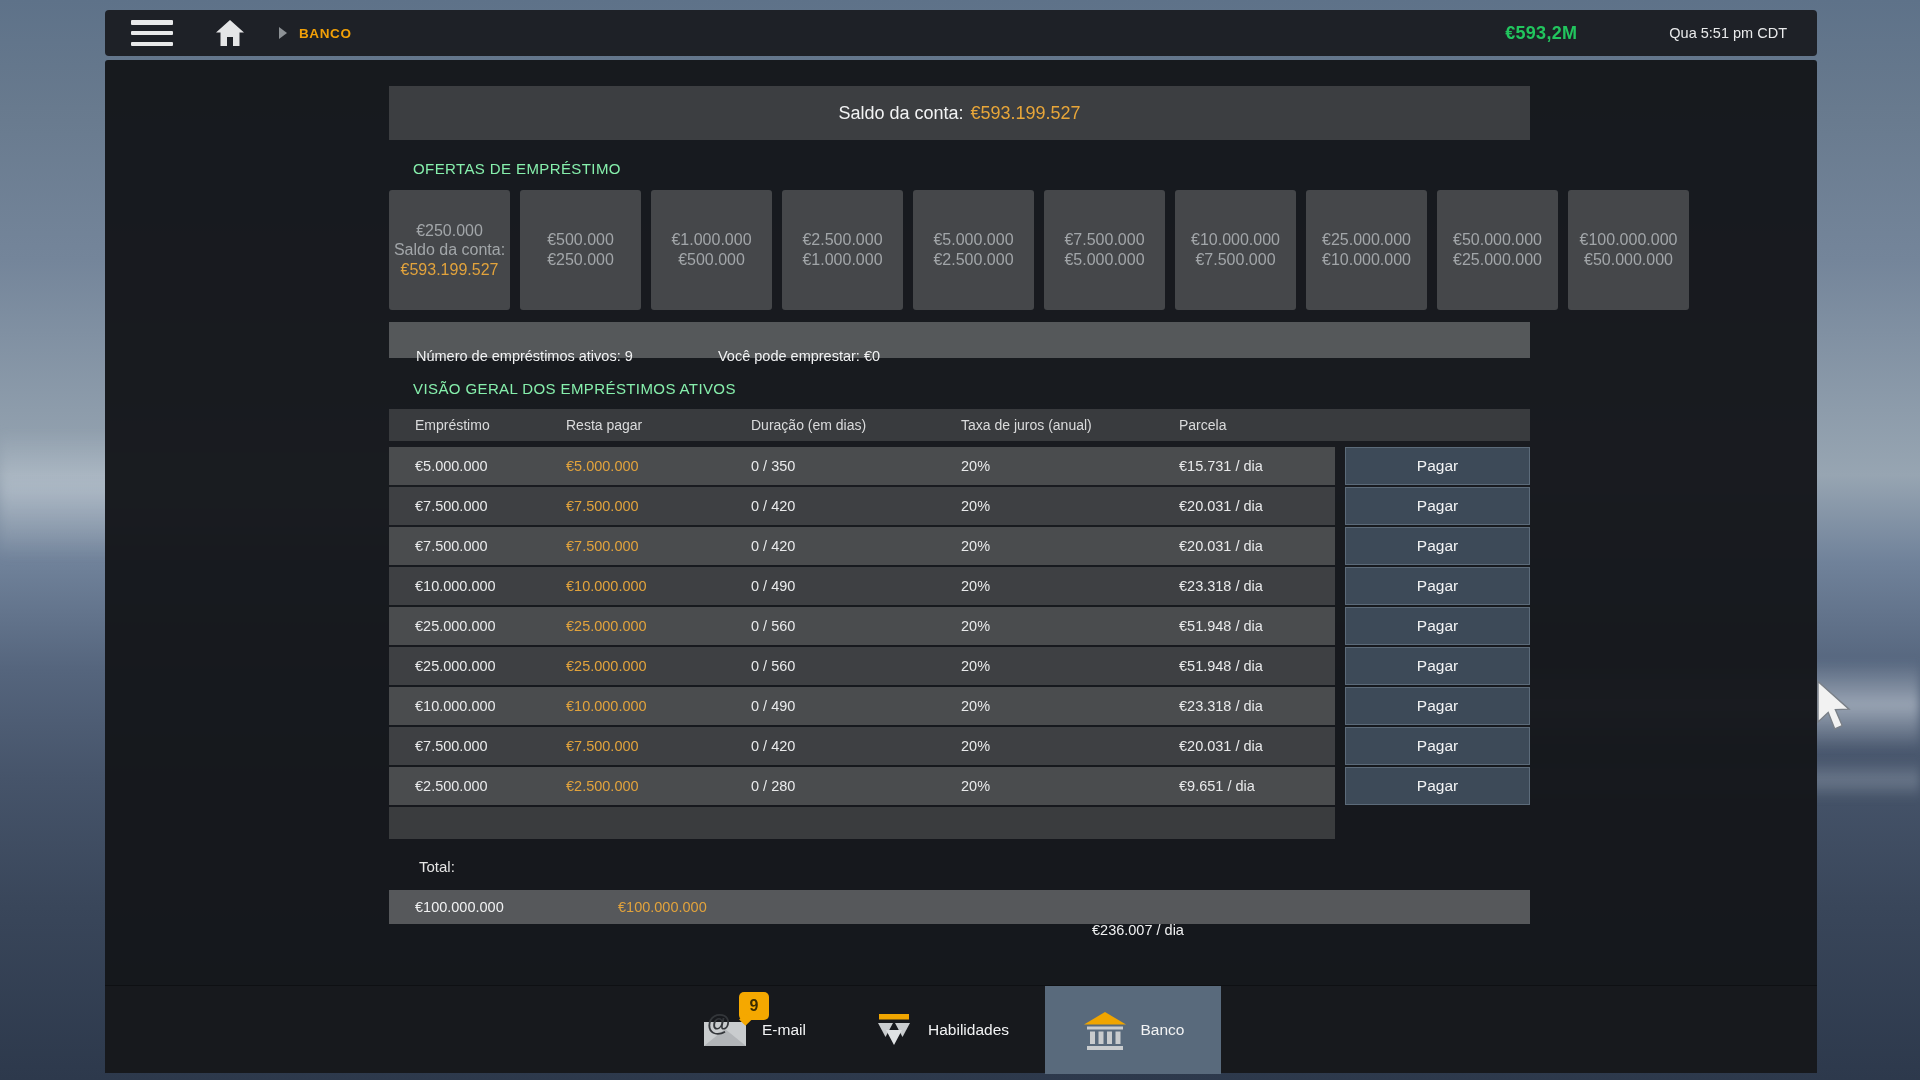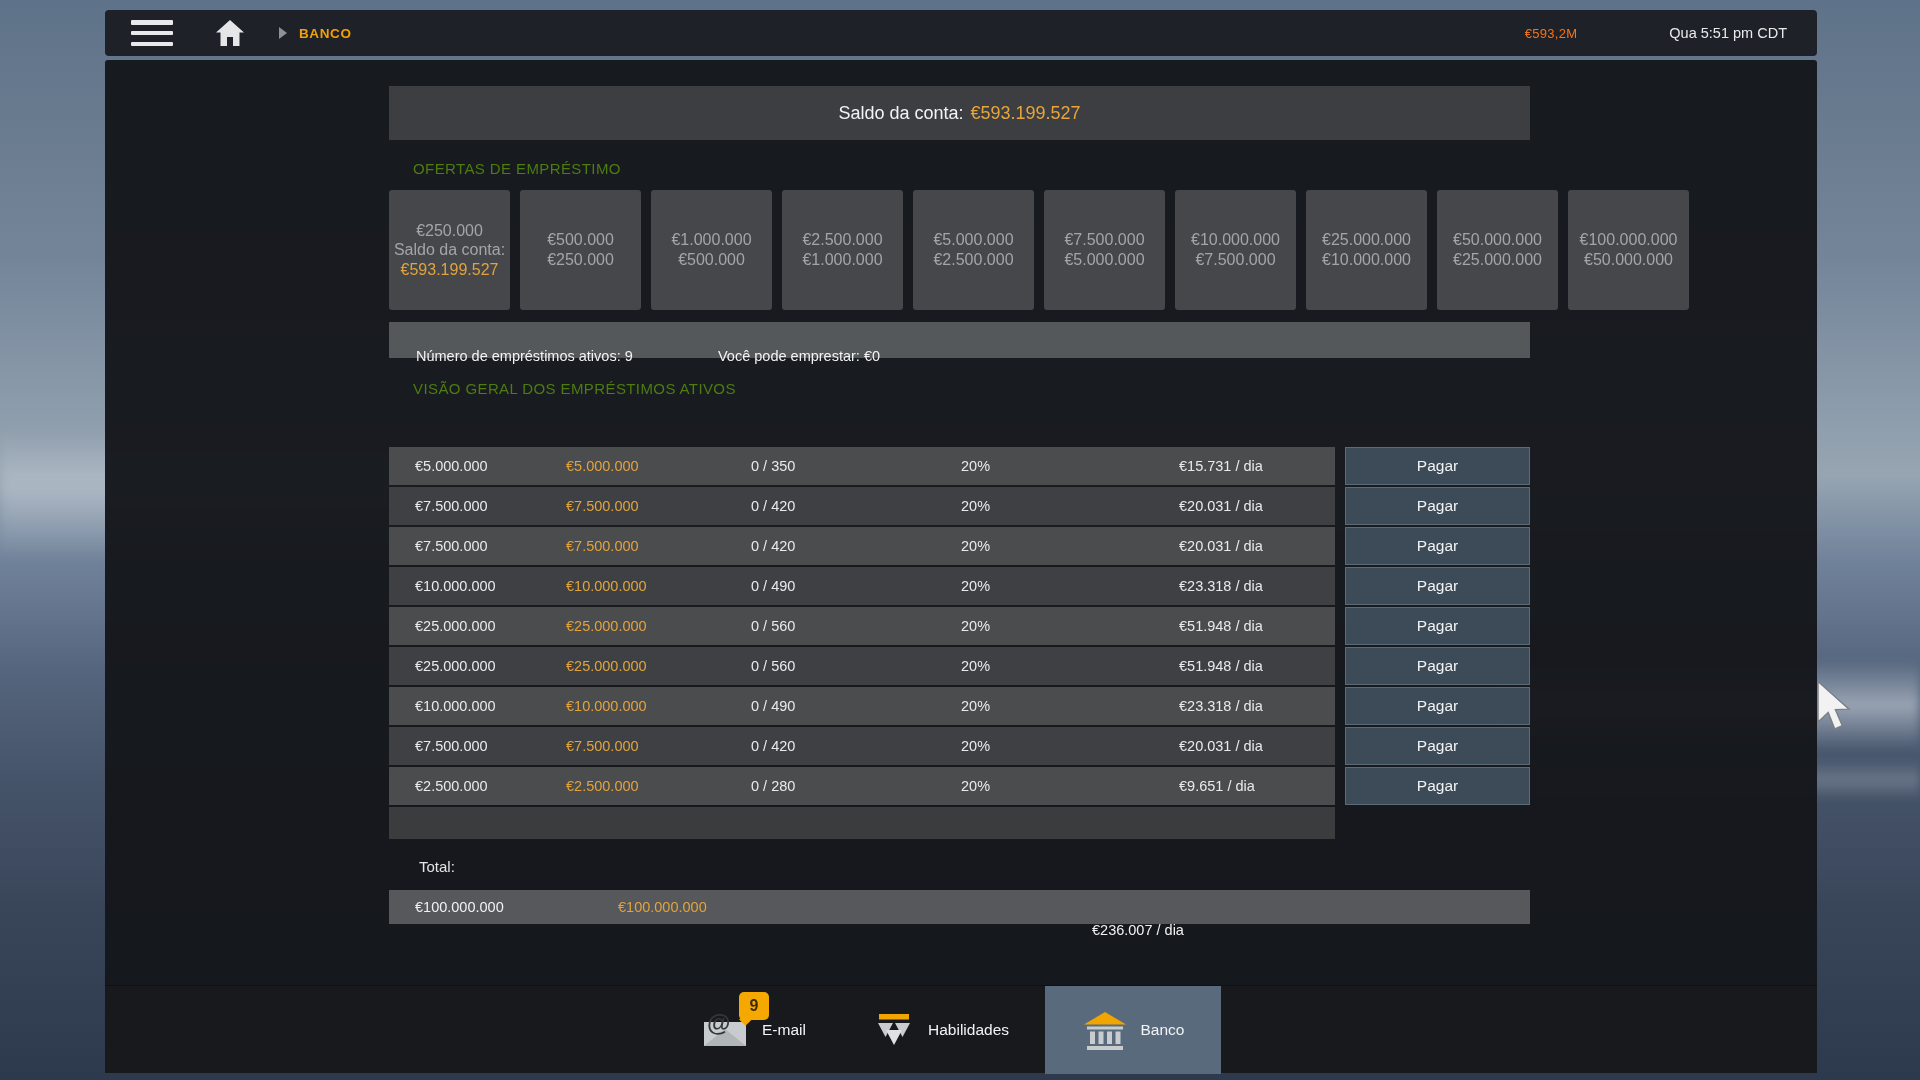--- a/index.html
+++ b/index.html
@@ -25,38 +25,38 @@
     position:absolute; left:105px; top:10px; width:1712px; height:46px;
     background:#1e2127; border-radius:4px;
     display:flex; align-items:center; padding:0 30px 0 26px;
   }
   .hamburger { width:42px; height:26px; display:flex; flex-direction:column; justify-content:space-between; cursor:pointer; }
   .hamburger span { display:block; width:42px; height:4.5px; background:#e8e9ea; border-radius:1px; }
   .home-btn { margin-left:42px; display:flex; align-items:center; cursor:pointer; }
   .crumb-chevron { margin-left:34px; width:0; height:0;
     border-left:8px solid #8d9296; border-top:6px solid transparent; border-bottom:6px solid transparent; }
   .crumb-label { margin-left:12px; color:#f2a007; font-size:13.5px; font-weight:bold; letter-spacing:0.6px; }
-  .topbar-money { margin-left:auto; color:#f97316; font-size:13px; font-weight:normal; letter-spacing:0.3px; }
+  .topbar-money { margin-left:auto; color:#22c55e; font-size:18px; font-weight:bold; letter-spacing:0.3px; }
   .topbar-time { margin-left:92px; color:#e9eaeb; font-size:14.5px; }
 
   
   .panel {
     position:absolute; left:105px; top:60px; width:1712px; height:1013px;
     background:rgba(21,23,27,0.97); border-radius:3px 3px 0 0;
   }
 
   .balance-bar {
     position:absolute; left:284px; top:26px; width:1141px; height:54px;
     background:#3c3e41; display:flex; align-items:center; justify-content:center;
     font-size:18px; color:#f2f3f4; gap:7px;
   }
   .balance-bar .val { color:#e8a639; }
 
   .section-title {
-    position:absolute; left:308px; color:#4d7c0f; font-size:15px; letter-spacing:0.4px;
+    position:absolute; left:308px; color:#86efac; font-size:15px; letter-spacing:0.4px;
   }
   .offers-title { top:100px; }
   .table-title  { top:320px; }
 
   .cards { position:absolute; left:284px; top:130px; height:120px; display:flex; gap:10px; }
   .card {
     width:121px; height:120px; background:#45474a; border-radius:3px;
     display:flex; flex-direction:column; align-items:center; justify-content:center;
     text-align:center; color:#a2a6a9; font-size:16px; line-height:1.22; padding:4px 0; cursor:pointer;
   }
@@ -201,20 +201,27 @@
     </div>
   </div>
 
   <div class="status-bar">
     <span class="status-a">Número de empréstimos ativos: 9</span>
     <span class="status-b">Você pode emprestar: €0</span>
   </div>
 
   <div class="section-title table-title">VISÃO GERAL DOS EMPRÉSTIMOS ATIVOS</div>
 
+  <div class="thead">
+    <span class="c0">Empréstimo</span>
+    <span class="c1">Resta pagar</span>
+    <span class="c2">Duração (em dias)</span>
+    <span class="c3">Taxa de juros (anual)</span>
+    <span class="c4">Parcela</span>
+  </div>
 
   <div class="loan-row light" style="top:387px">
     <div class="rowbg">
       <span class="c0">€5.000.000</span>
       <span class="c1 rem">€5.000.000</span>
       <span class="c2">0 / 350</span>
       <span class="c3">20%</span>
       <span class="c4">€15.731 / dia</span>
     </div>
     <button class="pay-btn">Pagar</button>

